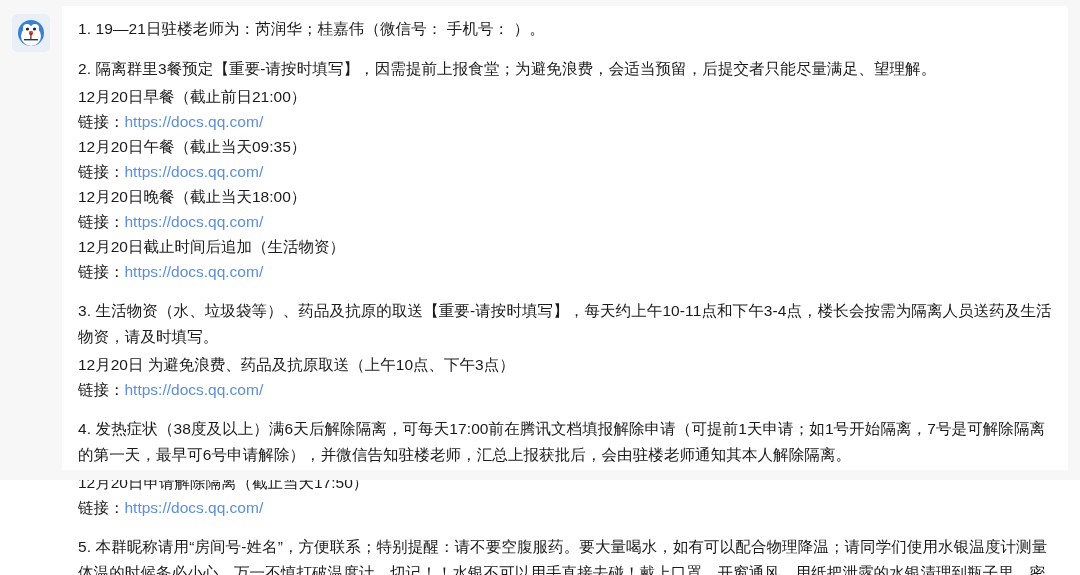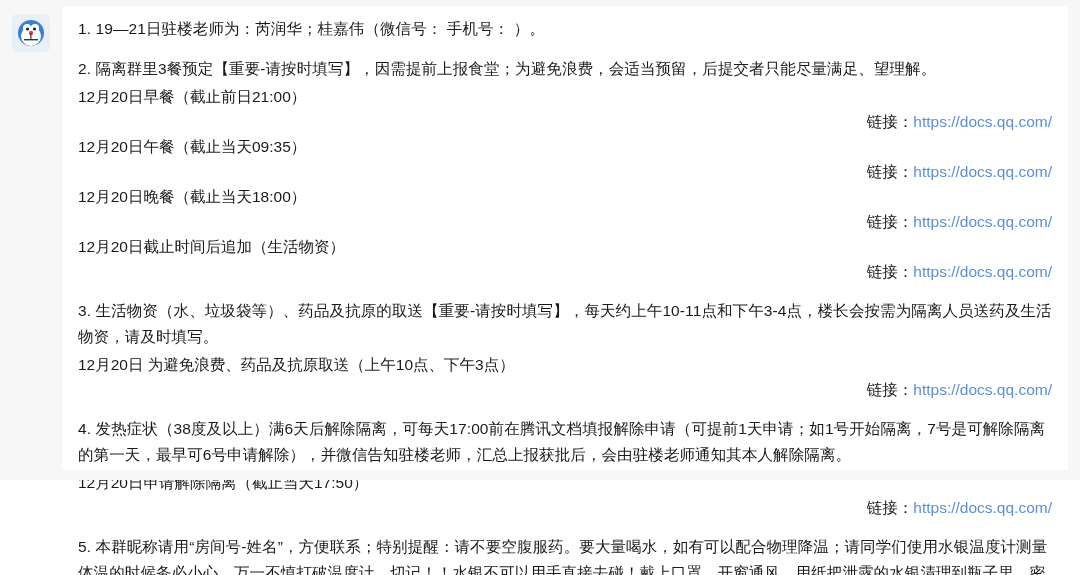--- a/index.html
+++ b/index.html
@@ -65,21 +65,20 @@
   }
   .link {
     color: #5b8fd6;
     font-size: 15.5px;
     line-height: 25px;
     text-decoration: none;
     cursor: pointer;
   }
   .link-row {
     line-height: 25px;
-    text-align: right;
   }
   .link-label {
     color: #1a1a1a;
     font-size: 15.5px;
   }
   .fade-mask {
     position: absolute;
     left: 250px;
     top: 336px;
     width: 40px;

